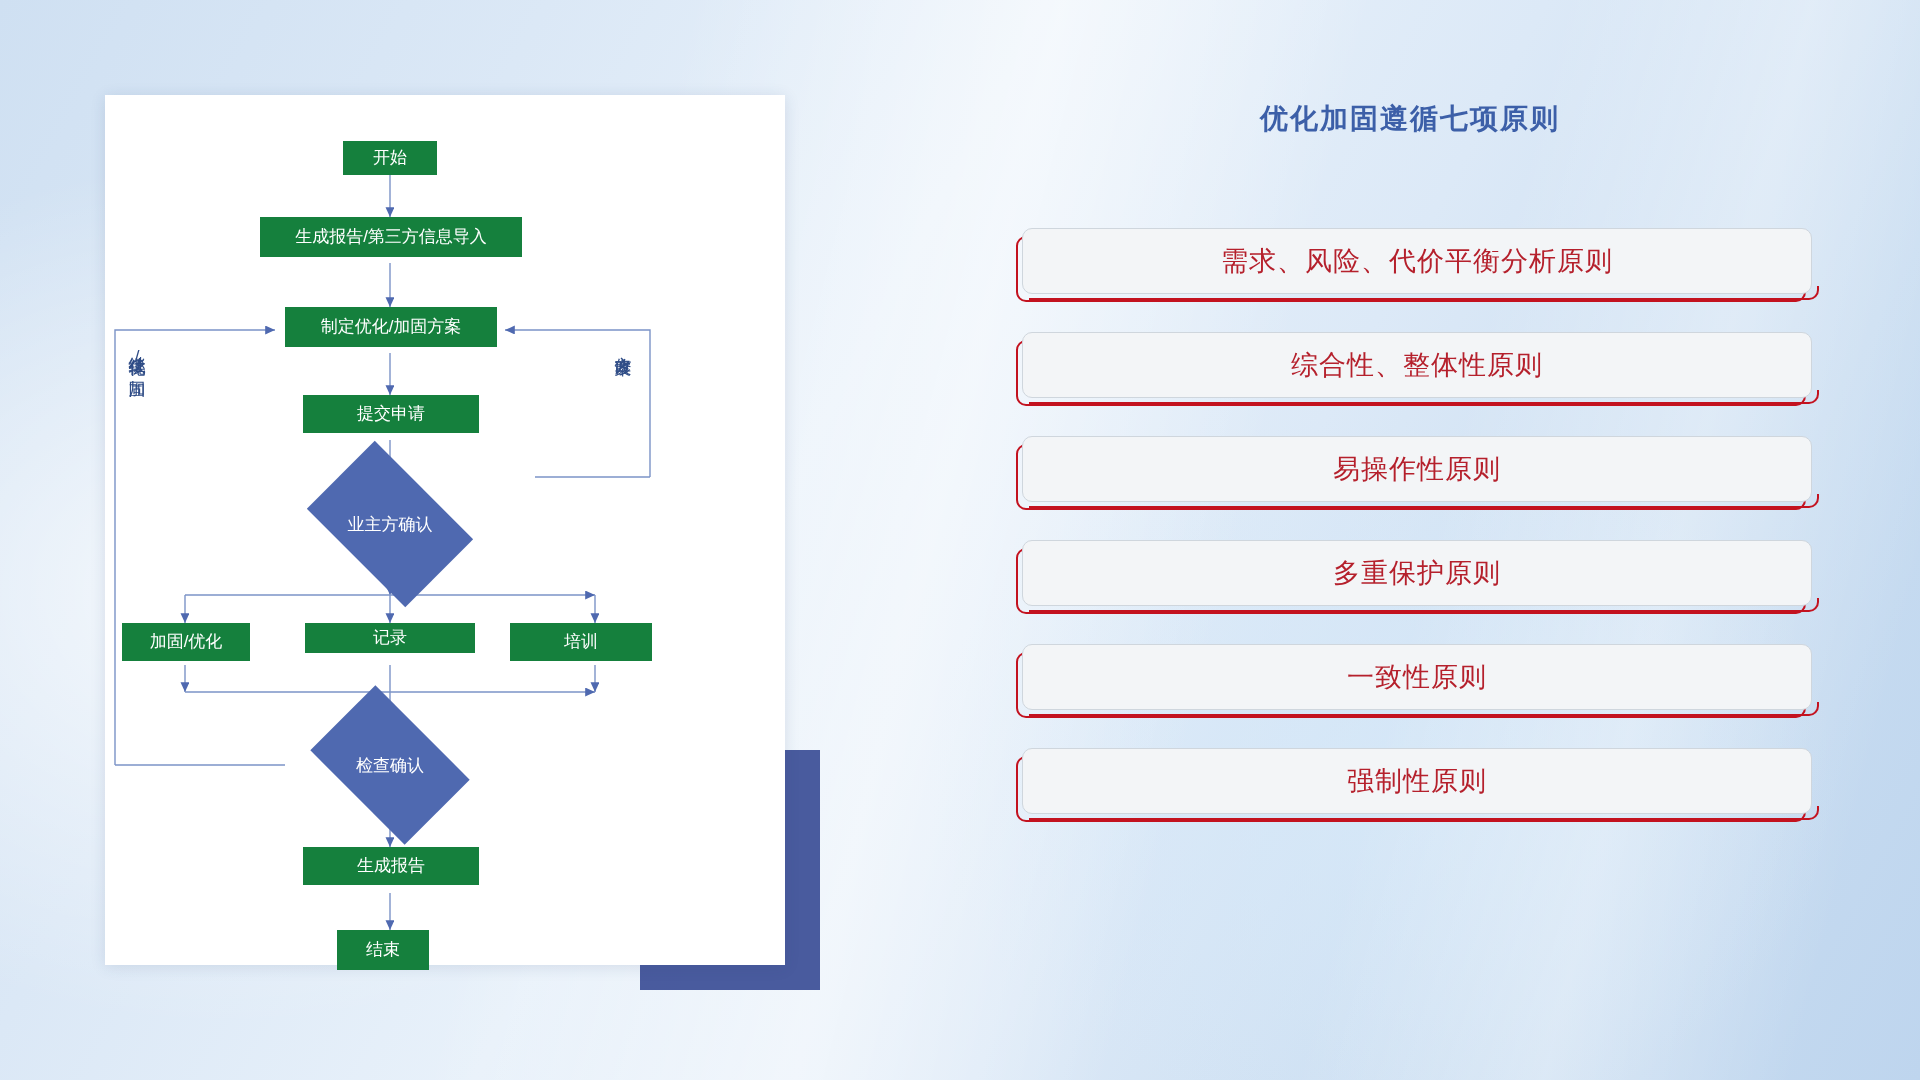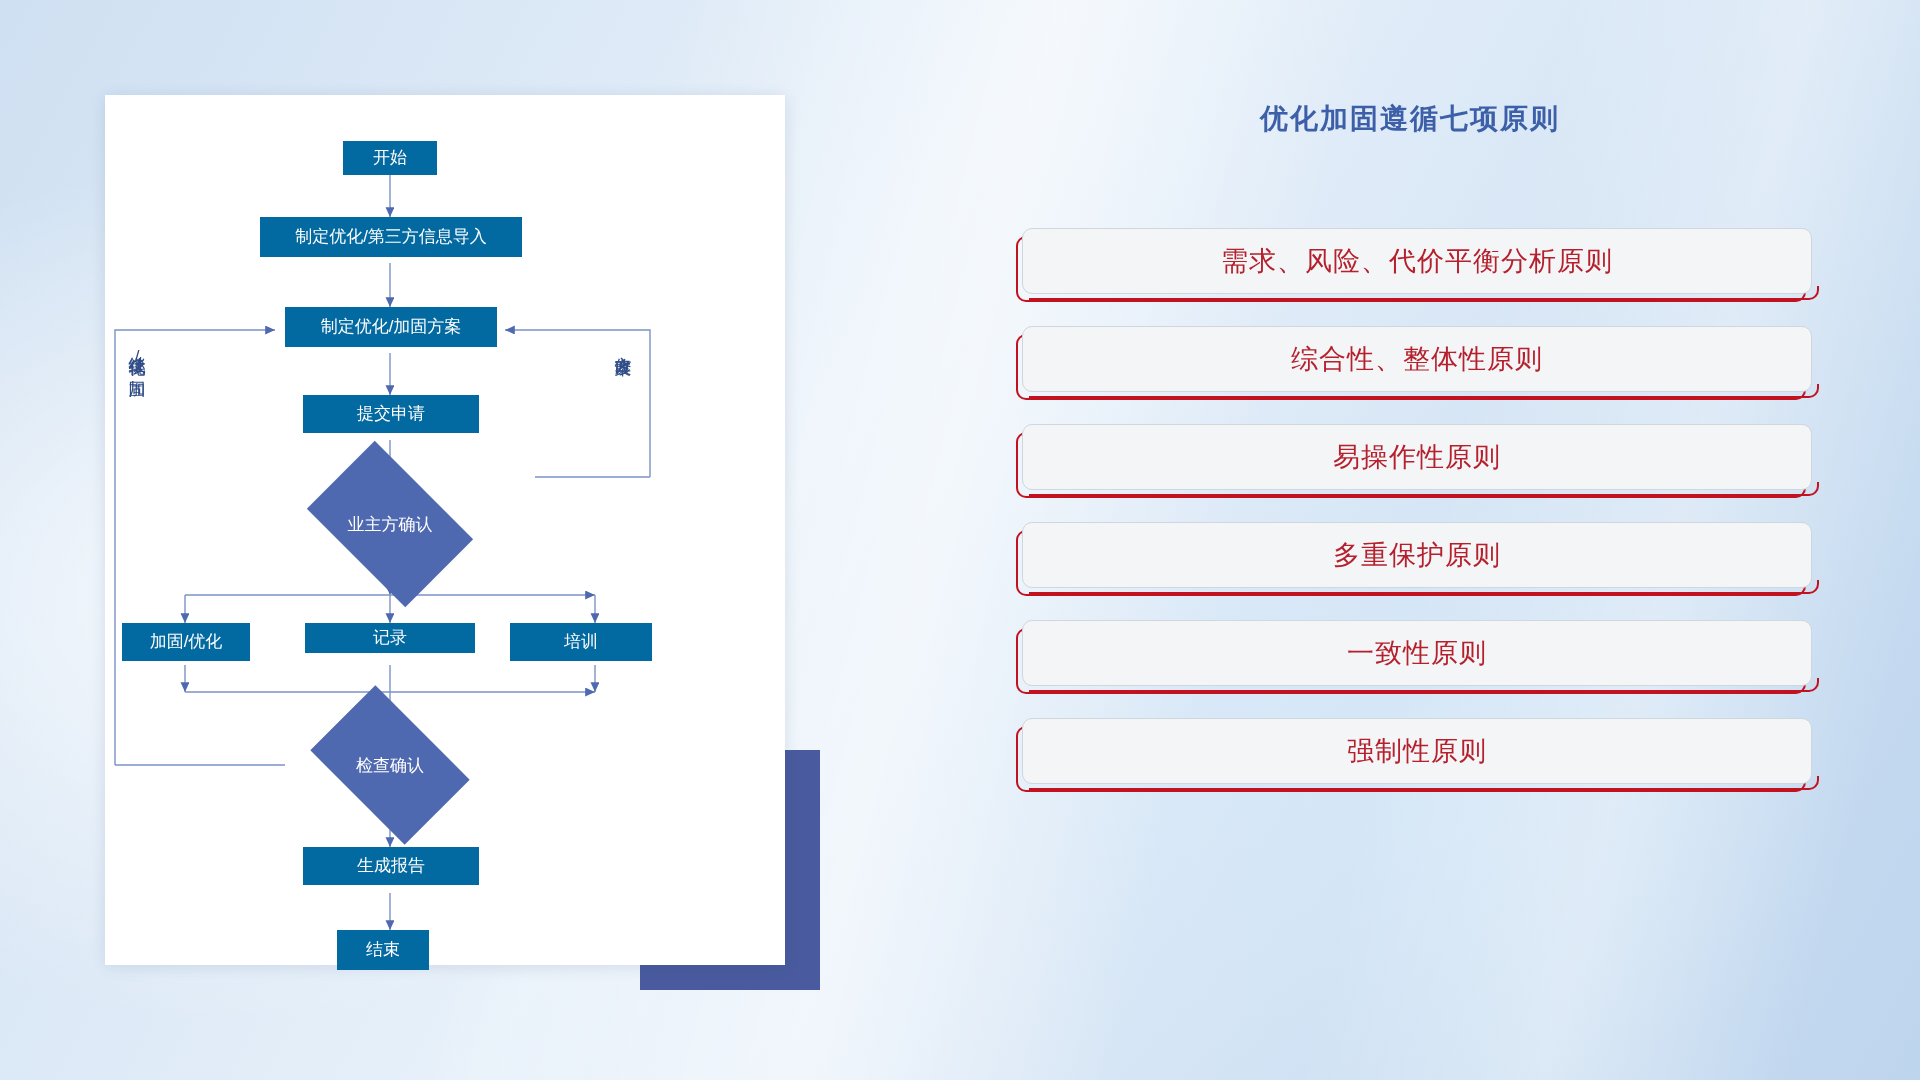--- a/index.html
+++ b/index.html
@@ -53,21 +53,21 @@
     background: #ffffff;
     box-shadow: 0 2px 14px rgba(40,60,110,.13);
   }
   .flow {
     position: absolute;
     inset: 0;
   }
   .flow svg { position: absolute; left: 0; top: 0; }
   .node {
     position: absolute;
-    background: #0369a1;
+    background: #15803d;
     color: #ffffff;
     font-size: 17px;
     line-height: 1.15;
     display: flex;
     align-items: center;
     justify-content: center;
     text-align: center;
     box-sizing: border-box;
     padding: 0 10px;
     white-space: nowrap;
@@ -143,21 +143,21 @@
   .pill-shadow {
     position: absolute;
     left: -6px;
     top: 8px;
     width: 790px;
     height: 66px;
     border: 2px solid #c3121f;
     border-radius: 10px;
     box-sizing: border-box;
   }
-  .pill-outer { position: relative; margin-bottom: 16px; height: 82px; }
+  .pill-outer { position: relative; margin-bottom: 22px; height: 82px; }
   .pill-outer .pill { position: absolute; left: 0; top: 0; width: 790px; margin: 0; z-index: 2; }
 </style>
 </head>
 <body>
 
 <div id="slide">
 
   <div class="shadow-block"></div>
 
   <div class="card">
@@ -211,21 +211,21 @@
         <span class="dlabel">业主方确认</span>
       </div>
 
       <div class="diamond-wrap" style="left:185px;top:625px;width:200px;height:90px;">
         <div style="position:absolute;left:50%;top:50%;width:92px;height:92px;background:#4f69b0;transform:translate(-50%,-50%) rotate(45deg) scaleX(1.45);"></div>
         <span class="dlabel">检查确认</span>
       </div>
 
       <div class="node" style="left:238px;top:46px;width:94px;height:34px;">开始</div>
 
-      <div class="node" style="left:155px;top:122px;width:262px;height:40px;">制定优化/第三方信息导入</div>
+      <div class="node" style="left:155px;top:122px;width:262px;height:40px;">生成报告/第三方信息导入</div>
 
       <div class="node" style="left:180px;top:212px;width:212px;height:40px;">制定优化/加固方案</div>
 
       <div class="node" style="left:198px;top:300px;width:176px;height:38px;">提交申请</div>
 
       <div class="node" style="left:17px;top:528px;width:128px;height:38px;">加固/优化</div>
 
       <div class="node" style="left:200px;top:528px;width:170px;height:30px;">记录</div>
 
       <div class="node" style="left:405px;top:528px;width:142px;height:38px;">培训</div>

